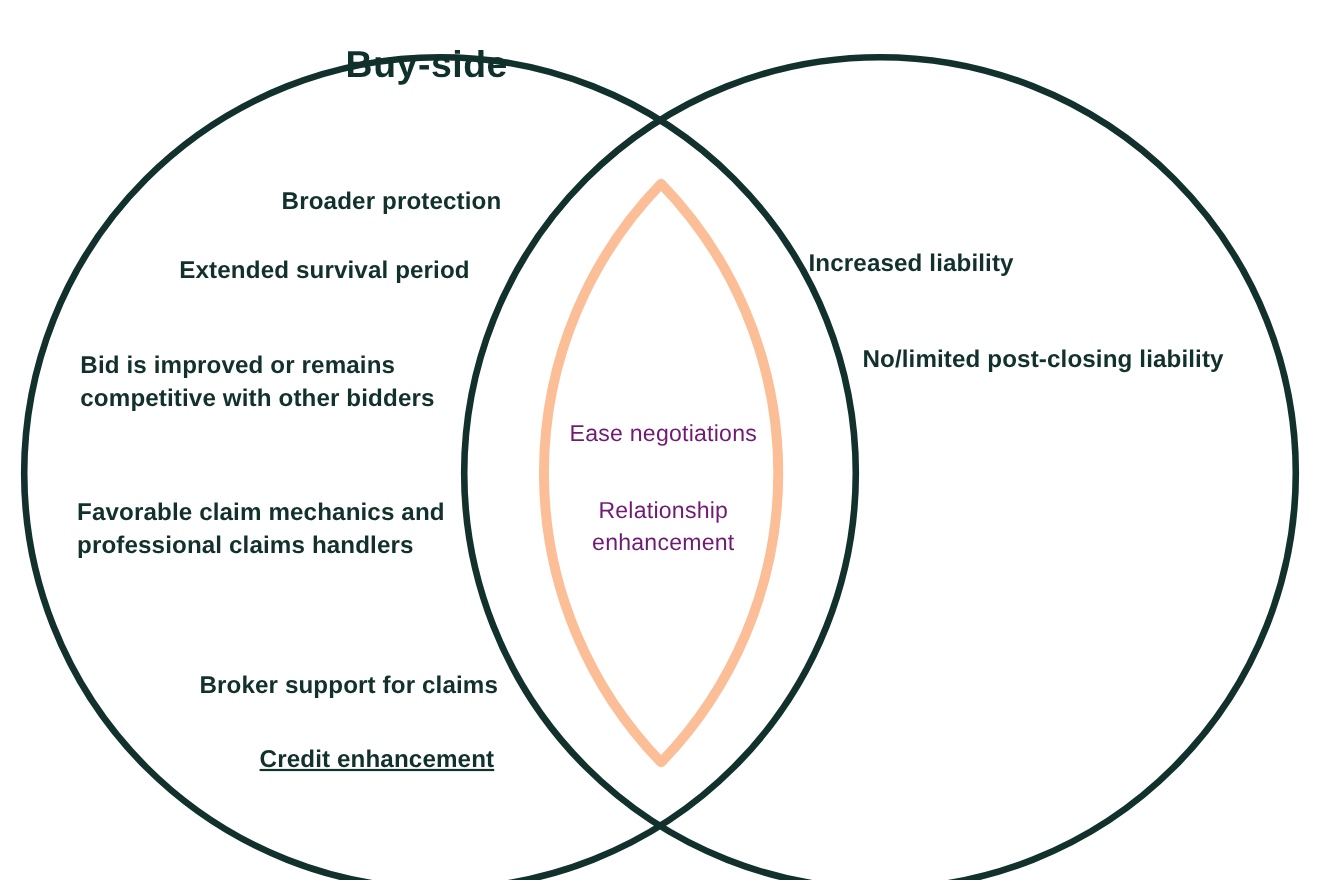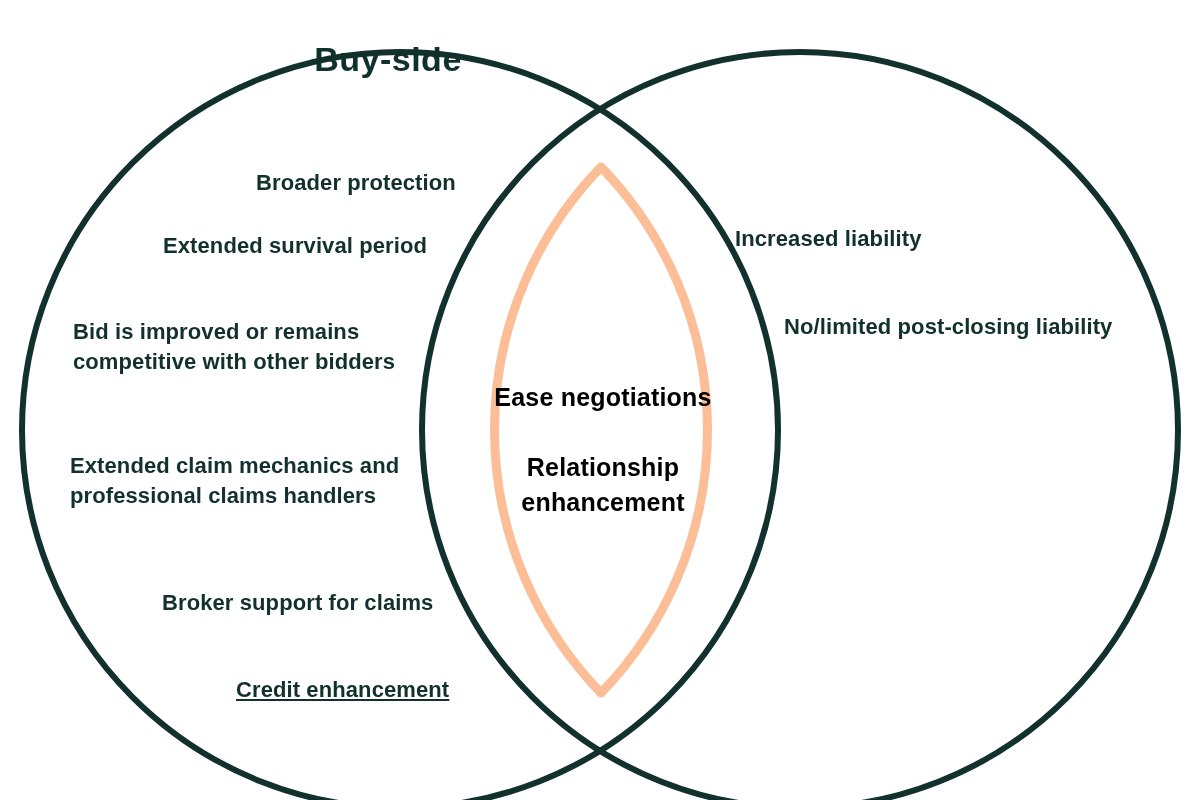--- a/index.html
+++ b/index.html
@@ -43,34 +43,34 @@
   .side-item {
     position: absolute;
     font-size: 22px;
     font-weight: 700;
     line-height: 1.38;
     color: #12312c;
     letter-spacing: 0.1px;
   }
   .center-item {
     position: absolute;
-    font-size: 25px;
-    font-weight: 700;
+    font-size: 21px;
+    font-weight: 400;
     line-height: 1.4;
-    color: #000000;
+    color: #701a75;
     text-align: center;
     letter-spacing: 0.2px;
   }
 
   
   #buy-item-0 { left: 236px; top: 168px; width: 340px; margin-left: 20px; }
   #buy-item-1 { left: 163px; top: 231px; width: 300px; }
   #buy-item-2 { left:  73px; top: 317px; width: 380px; }
   #buy-item-3 { left:  70px; top: 451px; width: 380px; }
-  #buy-item-4 { left: 162px; top: 588px; width: 310px; }
+  #buy-item-4 { left: 162px; top: 608px; width: 310px; text-align: center; }
   #buy-item-5 { left: 236px; top: 675px; width: 340px; text-decoration: underline; }
 
   
   #sell-item-0 { left: 735px; top: 224px; width: 330px; }
   #sell-item-1 { left: 784px; top: 312px; width: 340px; }
   #sell-item-2 { left: 784px; top: 441px; width: 350px; }
   #sell-item-3 { left: 745px; top: 575px; width: 300px; }
 
   
   #center-item-0 { left: 474px; top: 380px; width: 258px; }
@@ -99,21 +99,21 @@
     </g>
 
     <path d="M 601 167 A 378 378 0 0 1 601 693 A 378 378 0 0 1 601 167 Z" fill="none" stroke="#fbbe96" stroke-width="9" stroke-linejoin="round"></path>
   </svg>
 
   <div class="heading" id="title-buy">Buy-side</div>
 
   <div class="side-item" id="buy-item-0">Broader protection</div>
   <div class="side-item" id="buy-item-1">Extended survival period</div>
   <div class="side-item" id="buy-item-2">Bid is improved or remains competitive with other bidders</div>
-  <div class="side-item" id="buy-item-3">Extended claim mechanics and professional claims handlers</div>
+  <div class="side-item" id="buy-item-3">Favorable claim mechanics and professional claims handlers</div>
   <div class="side-item" id="buy-item-4">Broker support for claims</div>
   <div class="side-item" id="buy-item-5">Credit enhancement</div>
 
   <div class="side-item" id="sell-item-0">Increased liability</div>
   <div class="side-item" id="sell-item-1">No/limited post-closing liability</div>
 
   <div class="center-item" id="center-item-0">Ease negotiations</div>
   <div class="center-item" id="center-item-1">Relationship enhancement</div>
 
 </div>

